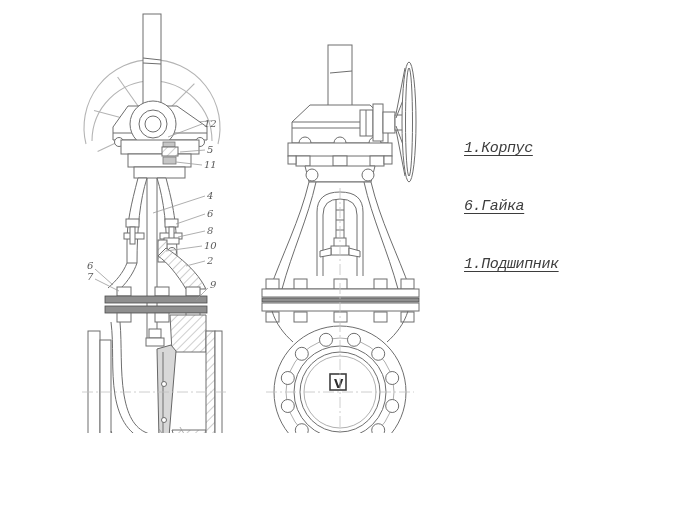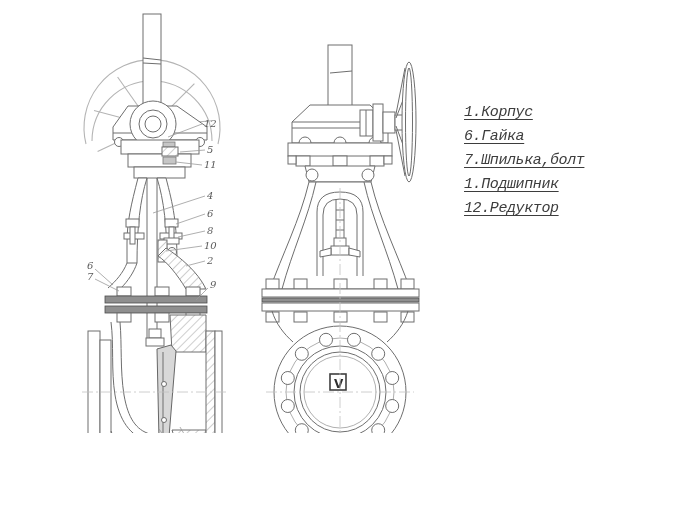--- a/index.html
+++ b/index.html
@@ -3,21 +3,21 @@
 <meta charset="utf-8">
 <style>
   html,body{margin:0;padding:0;background:#fff;}
   .screen{position:relative;width:700px;height:433px;background:#ffffff;overflow:hidden;
           font-family:"Liberation Mono",monospace;}
   .drawing-svg{position:absolute;left:0;top:0;}
   
   .parts-list{position:absolute;left:464px;top:102px;width:178px;}
   .pl-item{font-family:"Liberation Mono",monospace;font-style:italic;font-size:15px;
            line-height:22px;margin-bottom:2px;color:#3d3d3d;letter-spacing:-0.4px;
-           text-decoration:underline;text-underline-offset:3px;}
+           text-decoration:underline;text-underline-offset:3px;margin-top:36px;}
   
   .ln{fill:none;stroke:#6e6e6e;stroke-width:1;}
   .lnw{fill:#ffffff;stroke:#6e6e6e;stroke-width:1;}
   .lt{fill:none;stroke:#9a9a9a;stroke-width:0.8;}
   .hw{fill:none;stroke:#b4b4b4;stroke-width:1.1;}
   .cl{fill:none;stroke:#c2c2c2;stroke-width:0.8;stroke-dasharray:11 3 2 3;}
   .hf{fill:url(#h1);stroke:#6e6e6e;stroke-width:1;}
   .gr{fill:#d8d8d8;stroke:#666666;stroke-width:1;}
   .dk{fill:#8f8f8f;stroke:#4d4d4d;stroke-width:0.8;}
   .mg{fill:#c6c6c6;stroke:#777777;stroke-width:0.8;}
@@ -264,18 +264,16 @@
       </g>
 
       <line class="cl" x1="340" y1="188" x2="340" y2="464"></line>
       <line class="cl" x1="266" y1="392" x2="414" y2="392"></line>
     </g>
   </svg>
 
   <div class="parts-list">
     <div class="pl-item">1.Корпус</div>
     <div class="pl-item">6.Гайка</div>
-    <div class="pl-item">7.Шпилька,болт</div>
     <div class="pl-item">1.Подшипник</div>
-    <div class="pl-item">12.Редуктор</div>
   </div>
 
 </div>
 
 </body></html>

